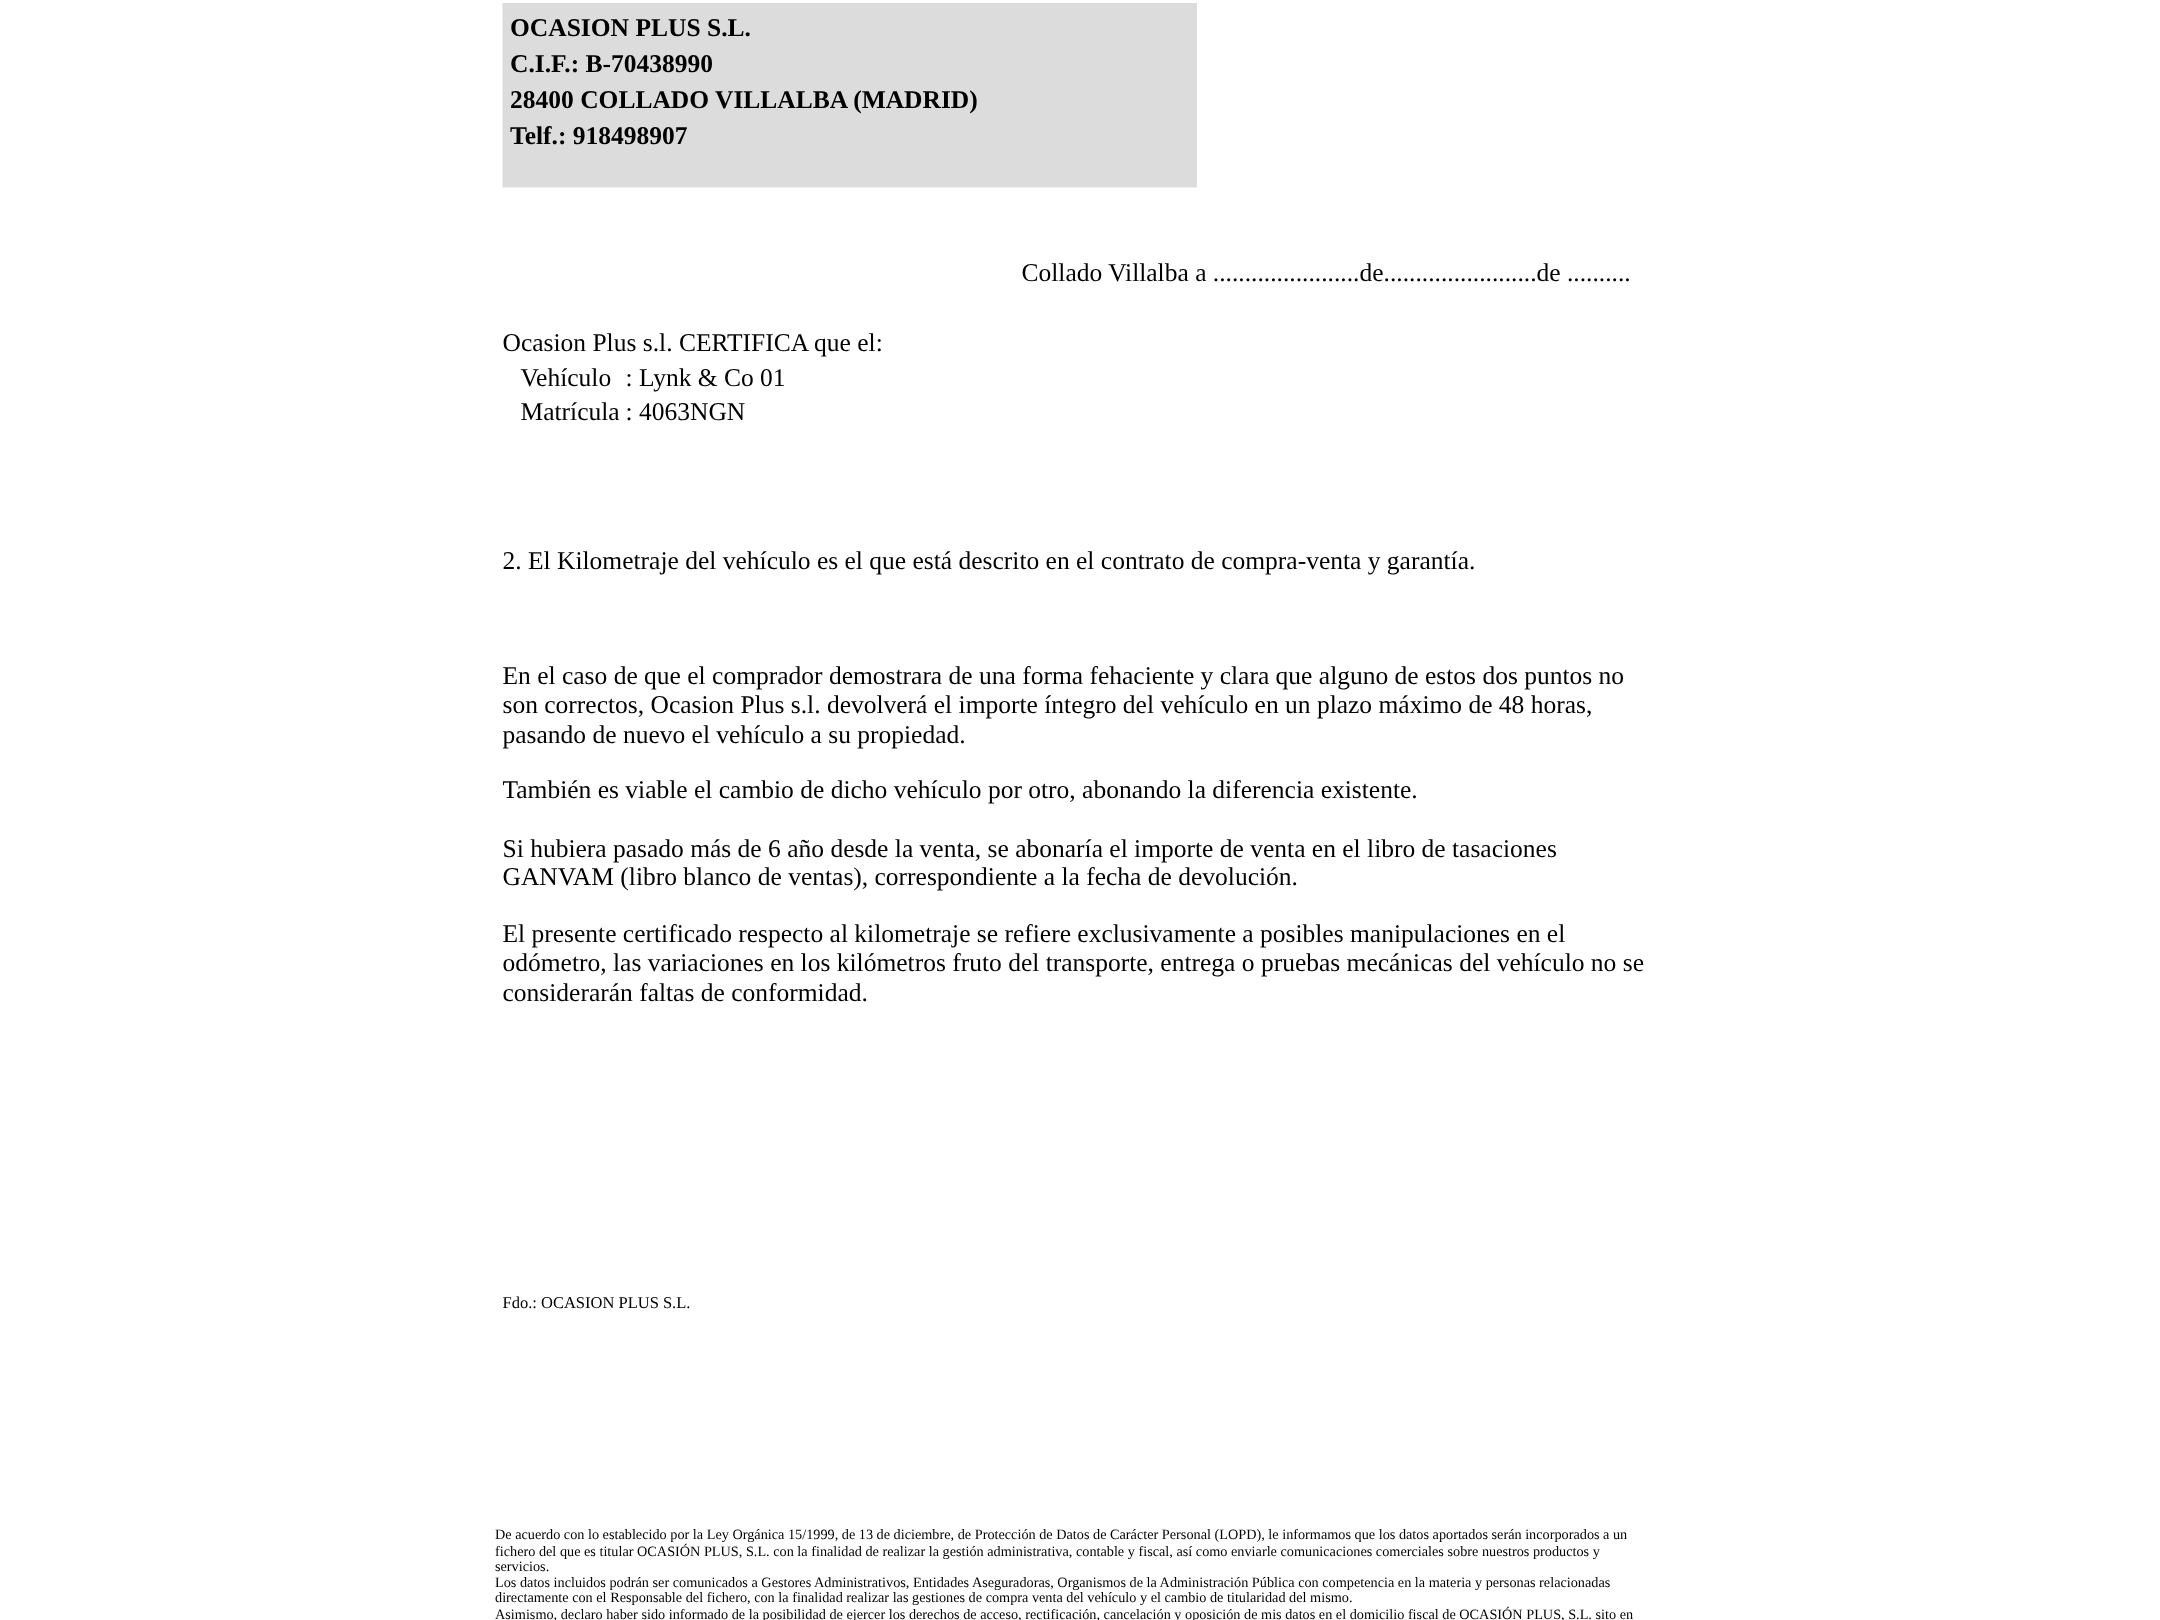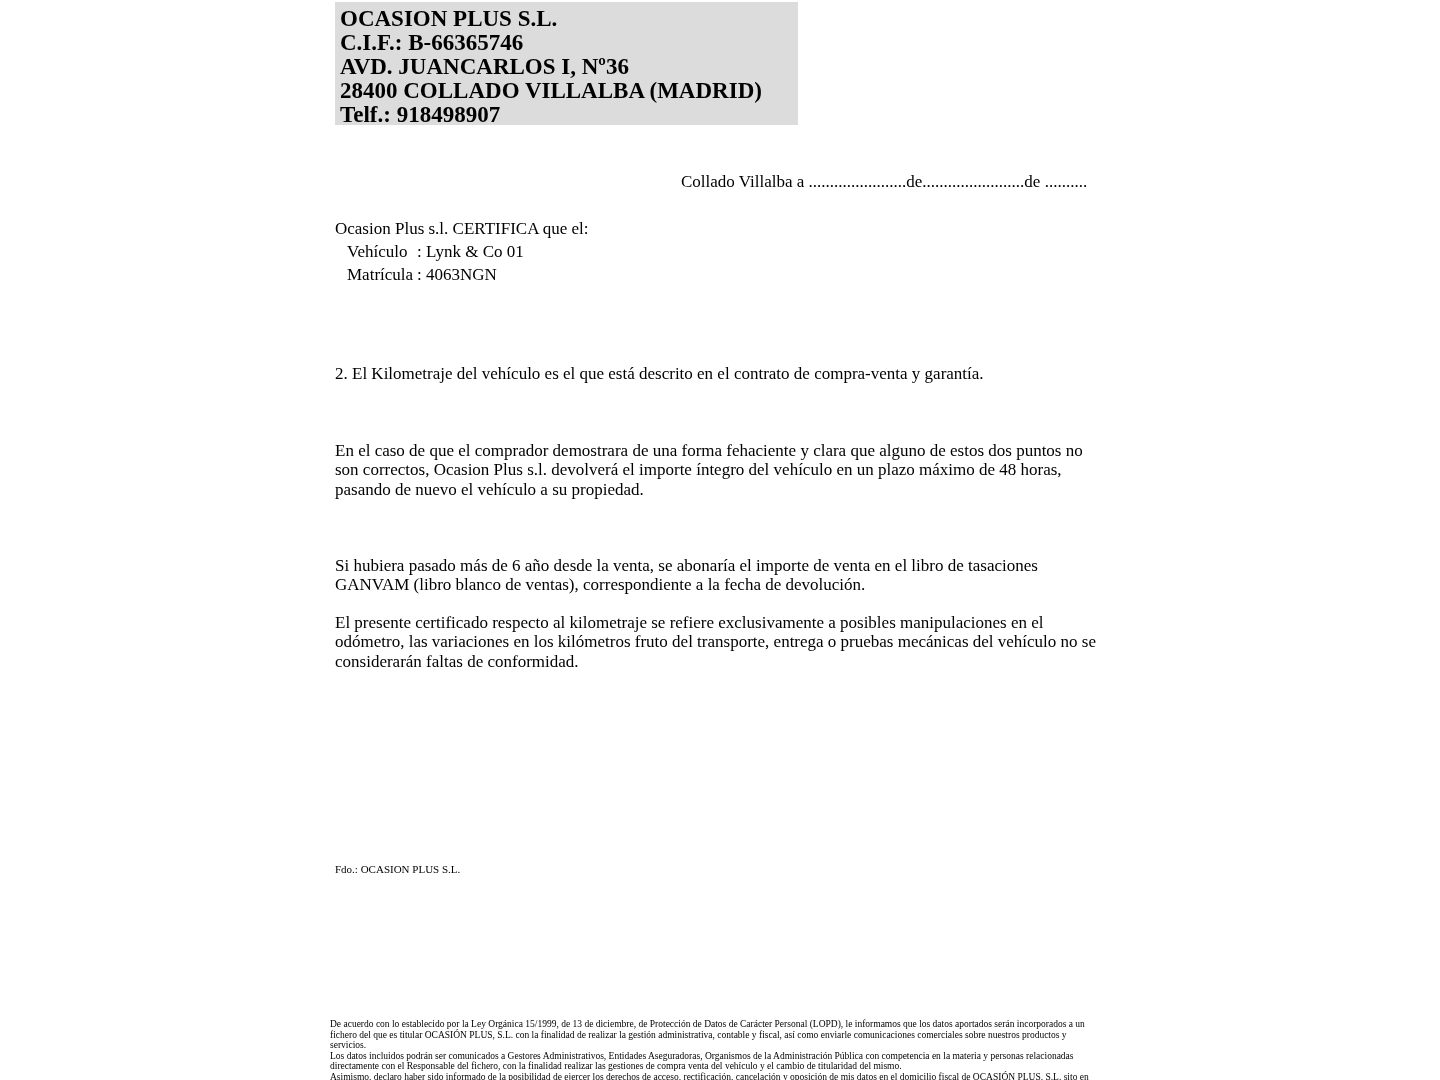--- a/index.html
+++ b/index.html
@@ -21,21 +21,21 @@
     left: 335px;
     top: 2px;
     width: 458px;
     height: 116px;
     background: #dcdcdc;
     padding: 5px 0 2px 5px;
     box-sizing: content-box;
   }
   .header-box .hline {
     font-weight: bold;
-    font-size: 23px;
+    font-size: 17px;
     line-height: 24px;
     white-space: nowrap;
   }
   .date-line {
     position: absolute;
     left: 681px;
     top: 172px;
     font-size: 17px;
     white-space: nowrap;
   }
@@ -94,22 +94,21 @@
     margin: 0;
   }
 </style>
 </head>
 <body>
 
 <div class="page">
 
   <div class="header-box">
     <div class="hline">OCASION PLUS S.L.</div>
-    <div class="hline">C.I.F.: B-66365746</div>
-    <div class="hline">AVD. JUANCARLOS I, Nº36</div>
+    <div class="hline">C.I.F.: B-70438990</div>
     <div class="hline">28400 COLLADO VILLALBA (MADRID)</div>
     <div class="hline">Telf.: 918498907</div>
   </div>
 
   <div class="date-line">Collado Villalba a .......................de........................de ..........</div>
 
   <div class="certifica-block">
     <div>Ocasion Plus s.l. CERTIFICA que el:</div>
     <div class="field-row">
       <span class="field-label-wrap"><span class="field-label">Vehículo</span></span>
@@ -117,20 +116,21 @@
     </div>
     <div class="field-row">
       <span class="field-label-wrap"><span class="field-label">Matrícula</span></span>
       <span>: 4063NGN</span>
     </div>
   </div>
 
   <div class="point point-2">2. El Kilometraje del vehículo es el que está descrito en el contrato de compra-venta y garantía.</div>
 
   <div class="para para-1">En el caso de que el comprador demostrara de una forma fehaciente y clara que alguno de estos dos puntos no son correctos, Ocasion Plus s.l. devolverá el importe íntegro del vehículo en un plazo máximo de 48 horas, pasando de nuevo el vehículo a su propiedad.</div>
+  <div class="para para-2">También es viable el cambio de dicho vehículo por otro, abonando la diferencia existente.</div>
   <div class="para para-3">Si hubiera pasado más de 6 año desde la venta, se abonaría el importe de venta en el libro de tasaciones GANVAM (libro blanco de ventas), correspondiente a la fecha de devolución.</div>
   <div class="para para-4">El presente certificado respecto al kilometraje se refiere exclusivamente a posibles manipulaciones en el odómetro, las variaciones en los kilómetros fruto del transporte, entrega o pruebas mecánicas del vehículo no se considerarán faltas de conformidad.</div>
 
   <div class="signature">Fdo.: OCASION PLUS S.L.</div>
 
   <div class="legal">
     <p>De acuerdo con lo establecido por la Ley Orgánica 15/1999, de 13 de diciembre, de Protección de Datos de Carácter Personal (LOPD), le informamos que los datos aportados serán incorporados a un fichero del que es titular OCASIÓN PLUS, S.L. con la finalidad de realizar la gestión administrativa, contable y fiscal, así como enviarle comunicaciones comerciales sobre nuestros productos y servicios.</p>
     <p>Los datos incluidos podrán ser comunicados a Gestores Administrativos, Entidades Aseguradoras, Organismos de la Administración Pública con competencia en la materia y personas relacionadas directamente con el Responsable del fichero, con la finalidad realizar las gestiones de compra venta del vehículo y el cambio de titularidad del mismo.</p>
     <p>Asimismo, declaro haber sido informado de la posibilidad de ejercer los derechos de acceso, rectificación, cancelación y oposición de mis datos en el domicilio fiscal de OCASIÓN PLUS, S.L. sito en AVDA. JUAN CARLOS I, 36 - 28400 COLLADO VILLALBA - MADRID. Inscrita en el Registro Mercantil de Madrid Tomo:150, Inscripción:1, Hoja:M 511731</p>
   </div>

